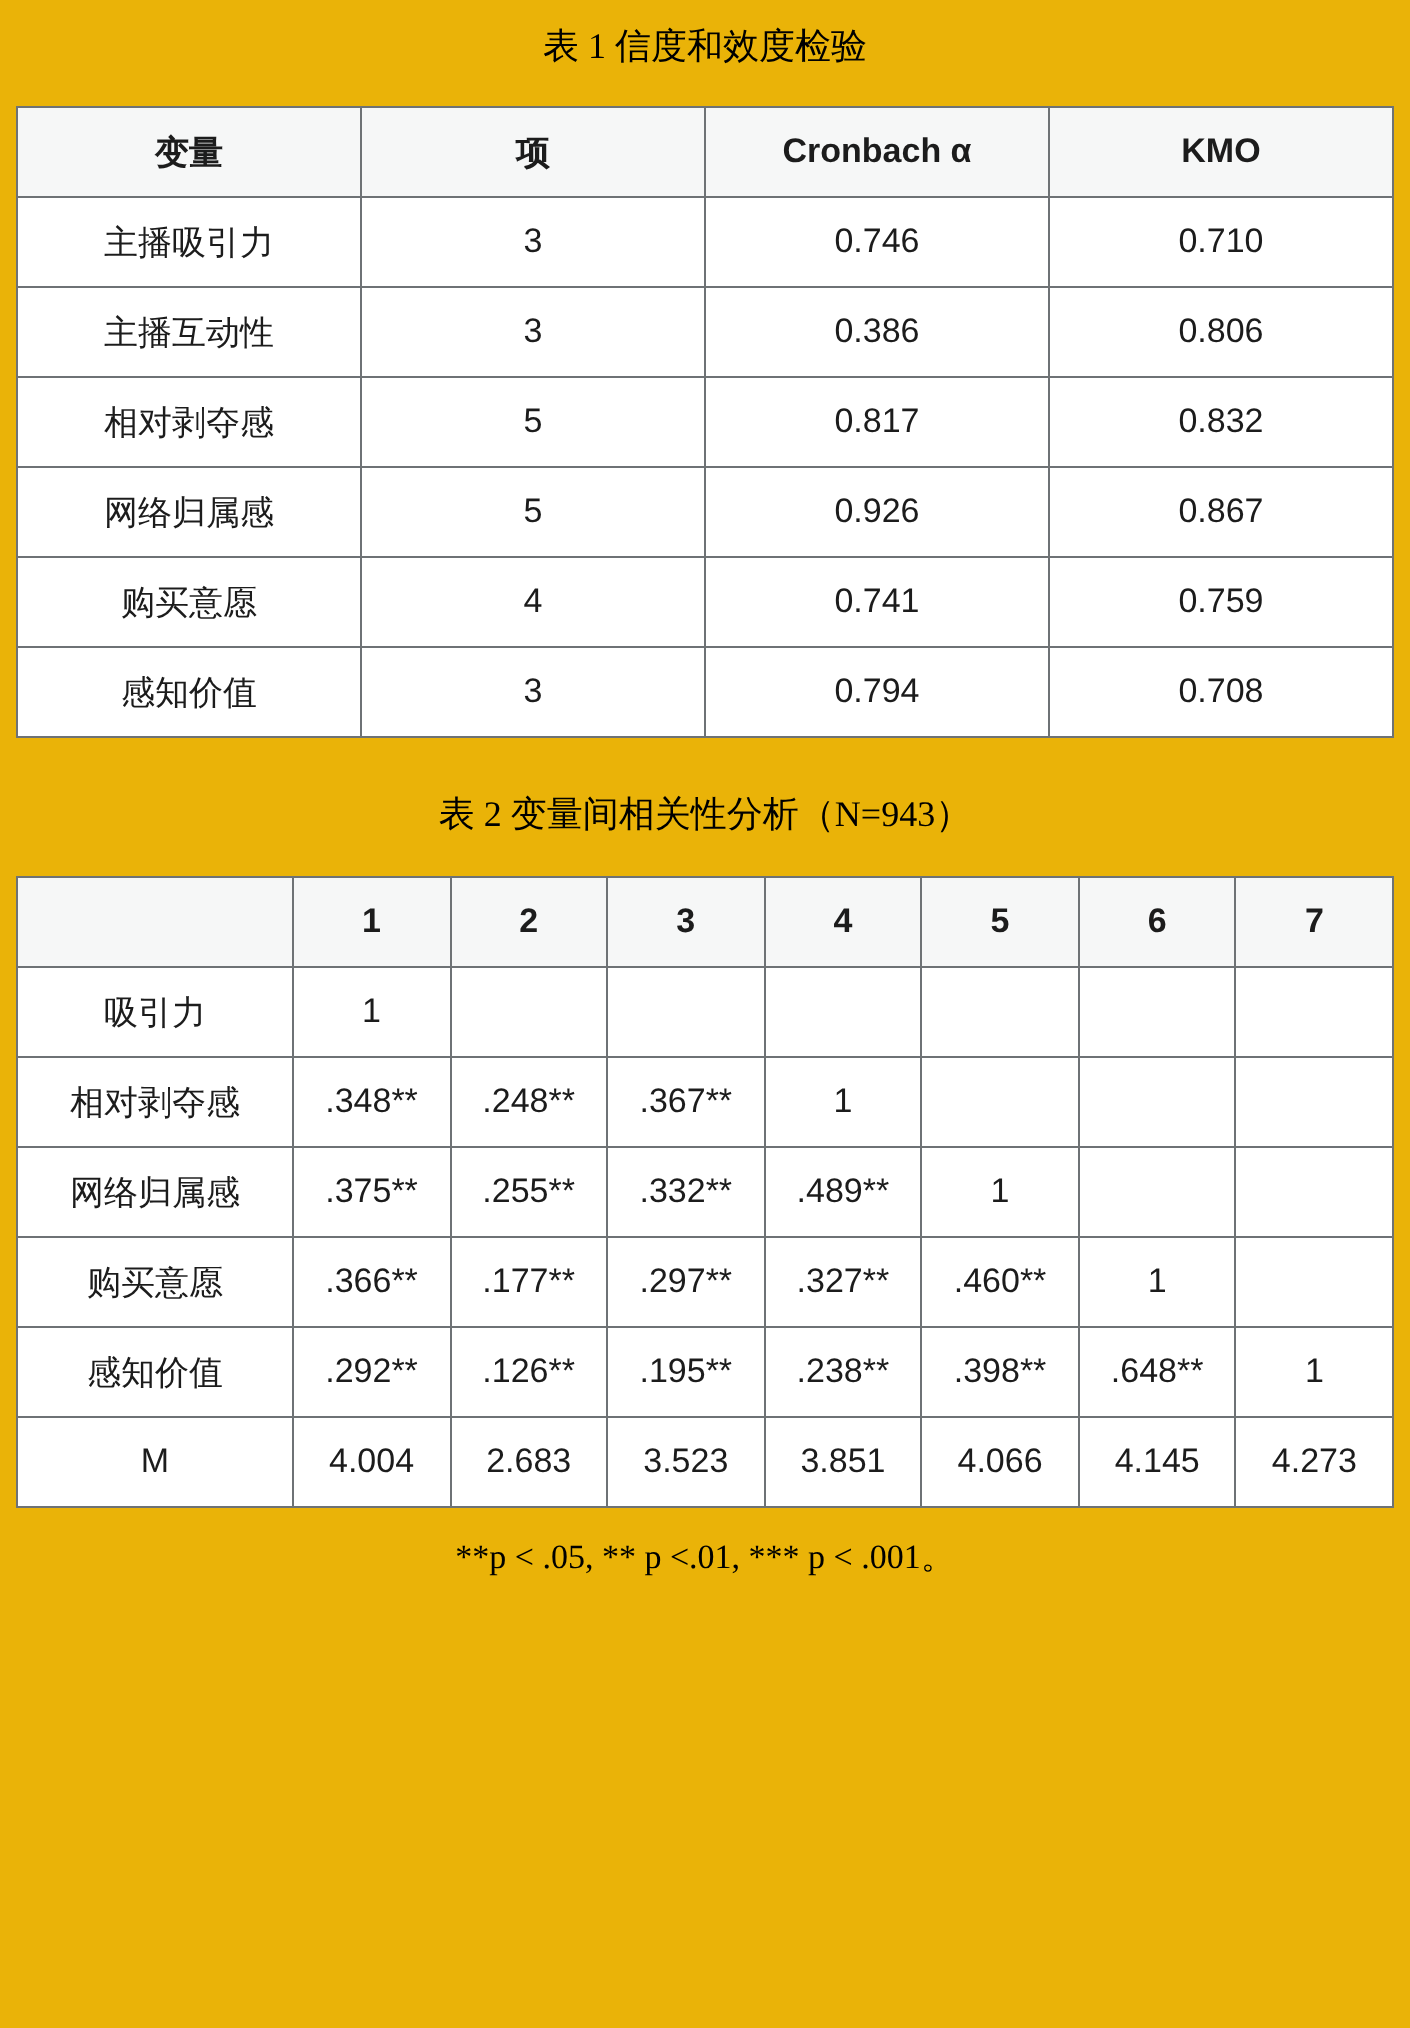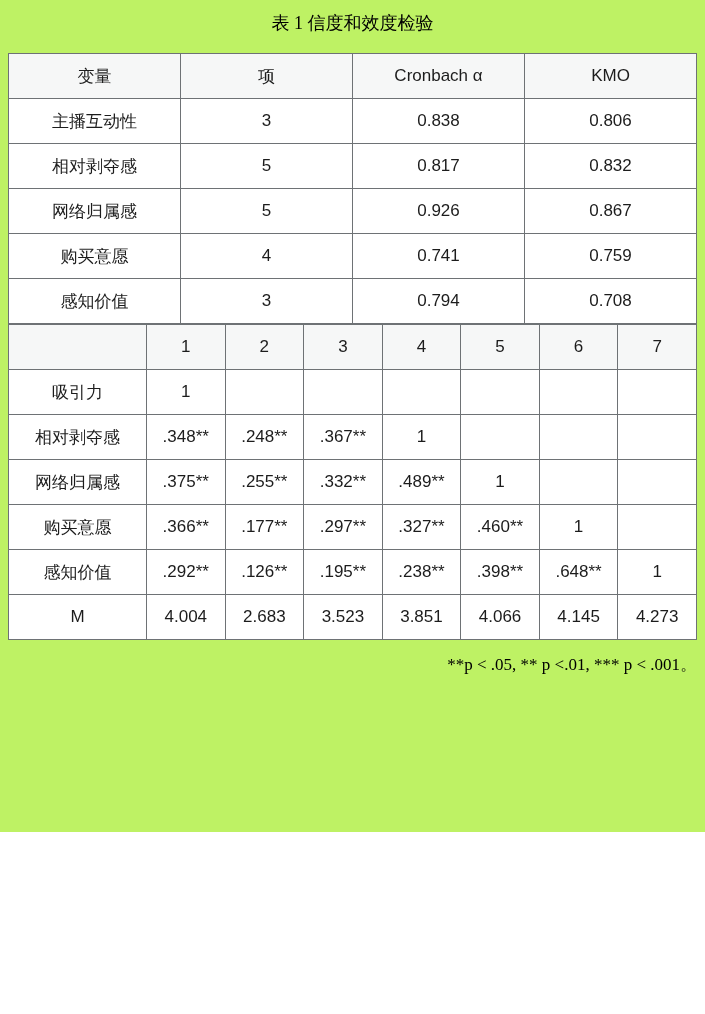--- a/index.html
+++ b/index.html
@@ -7,24 +7,24 @@
     padding: 0;
     background: #ffffff;
     width: 705px;
   }
   body {
     font-family: "Liberation Sans", sans-serif;
     color: #1c1c1c;
   }
   .page {
     width: 705px;
-    height: 832px;
+    height: 1014px;
     box-sizing: border-box;
     padding: 12px 8px 0 8px;
-    background: #bef264;
+    background: #eab308;
   }
   .table-title {
     text-align: center;
     font-family: "Liberation Serif", serif;
     font-size: 18px;
     color: #000000;
     line-height: 22px;
     margin: 0 0 19px 0;
   }
   .title-2 {
@@ -43,30 +43,30 @@
     height: 44px;
     text-align: center;
     vertical-align: middle;
     font-size: 17px;
     padding: 0 2px;
     overflow: hidden;
     white-space: nowrap;
   }
   table.data-table th {
     background: #f6f7f7;
-    font-weight: normal;
+    font-weight: bold;
     color: #1c1c1c;
   }
   table.t2 col.label-col { width: 138px; }
   .footnote {
     font-family: "Liberation Serif", serif;
     font-size: 17px;
     color: #000000;
     margin: 13px 0 0 0;
-    text-align: right;
+    text-align: center;
   }
 </style>
 </head>
 <body>
 
 <div class="page">
 
   <div class="table-title title-1">表 1 信度和效度检验</div>
 
   <table class="data-table t1">
@@ -79,23 +79,29 @@
     <thead>
       <tr id="t1-head">
           <th>变量</th>
           <th>项</th>
           <th>Cronbach α</th>
           <th>KMO</th>
         </tr>
     </thead>
     <tbody id="t1-body">
         <tr>
+          <td>主播吸引力</td>
+          <td>3</td>
+          <td>0.746</td>
+          <td>0.710</td>
+        </tr>
+        <tr>
           <td>主播互动性</td>
           <td>3</td>
-          <td>0.838</td>
+          <td>0.386</td>
           <td>0.806</td>
         </tr>
         <tr>
           <td>相对剥夺感</td>
           <td>5</td>
           <td>0.817</td>
           <td>0.832</td>
         </tr>
         <tr>
           <td>网络归属感</td>
@@ -111,20 +117,21 @@
         </tr>
         <tr>
           <td>感知价值</td>
           <td>3</td>
           <td>0.794</td>
           <td>0.708</td>
         </tr>
       </tbody>
   </table>
 
+  <div class="table-title title-2">表 2 变量间相关性分析（N=943）</div>
 
   <table class="data-table t2">
     <colgroup>
       <col class="label-col">
         <col>
         <col>
         <col>
         <col>
         <col>
         <col>

